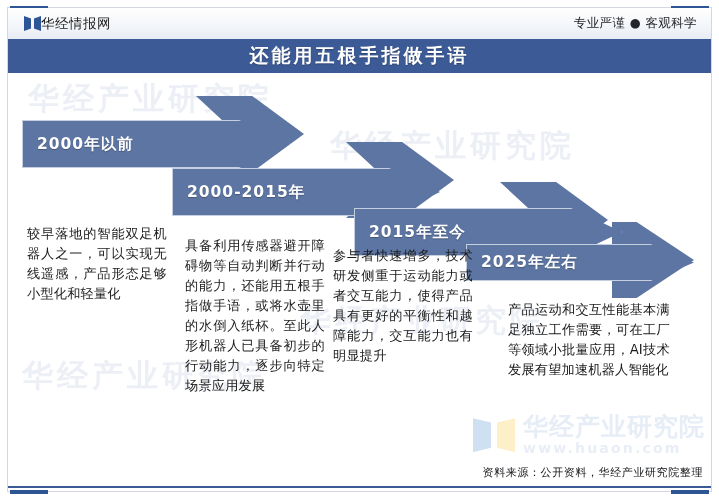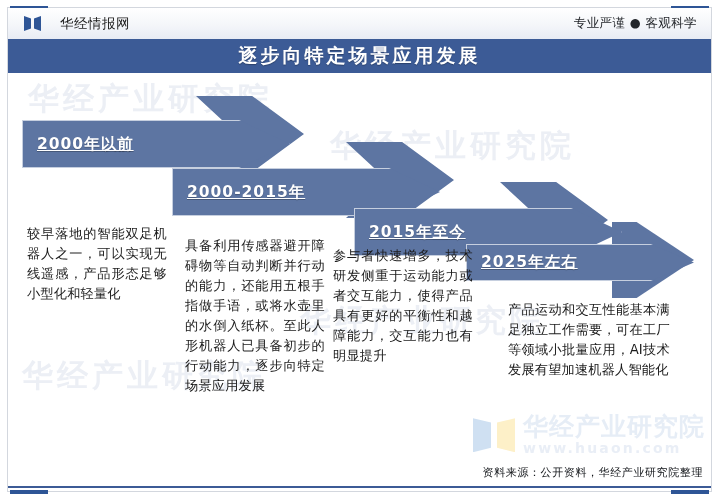--- a/index.html
+++ b/index.html
@@ -50,21 +50,21 @@
     background: linear-gradient(to bottom, #ffffff 0%, #f3f5f9 60%, #e8ecf4 100%);
     box-sizing: border-box;
     display: flex;
     align-items: center;
     justify-content: space-between;
     padding: 0 14px 0 16px;
   }
   .brand {
     display: flex;
     align-items: center;
-    gap: 19px;
+    gap: 0;
   }
   .brand-mark {
     width: 17px;
     height: 15px;
     position: relative;
     flex: 0 0 auto;
   }
   .brand-mark .bm-l,
   .brand-mark .bm-r {
     position: absolute;
@@ -186,21 +186,20 @@
     align-items: center;
   }
   .arrow .arrow-label {
     color: #ffffff;
     font-size: 15.5px;
     font-weight: bold;
     letter-spacing: 1px;
     padding-left: 14px;
     text-shadow: 0 1px 1px rgba(0,0,0,0.25);
     white-space: nowrap;
-    text-decoration: underline;
   }
   .arrow-1 {
     left: 22px;  top: 120px; width: 268px; height: 48px;
     clip-path: polygon(0 0, 81% 0, 100% 50%, 81% 100%, 0 100%);
   }
   .arrow-2 {
     left: 172px; top: 168px; width: 268px; height: 48px;
     clip-path: polygon(0 0, 81% 0, 100% 50%, 81% 100%, 0 100%);
   }
   .arrow-3 {
@@ -299,21 +298,21 @@
       <div class="brand-mark">
         <div class="bm-l"></div>
         <div class="bm-r"></div>
       </div>
       <div class="brand-name">华经情报网</div>
     </div>
     <div class="slogan">专业严谨 ● 客观科学</div>
   </div>
 
   <div class="title-band">
-    <div class="title-text">逐步向特定场景应用发展</div>
+    <div class="title-text">还能用五根手指做手语</div>
   </div>
 
   <div class="chev chev-1"></div>
   <div class="chev chev-2"></div>
   <div class="chev chev-3"></div>
   <div class="chev chev-4"></div>
 
   <div class="arrow arrow-1">
     <span class="arrow-label">2000年以前</span>
   </div>

